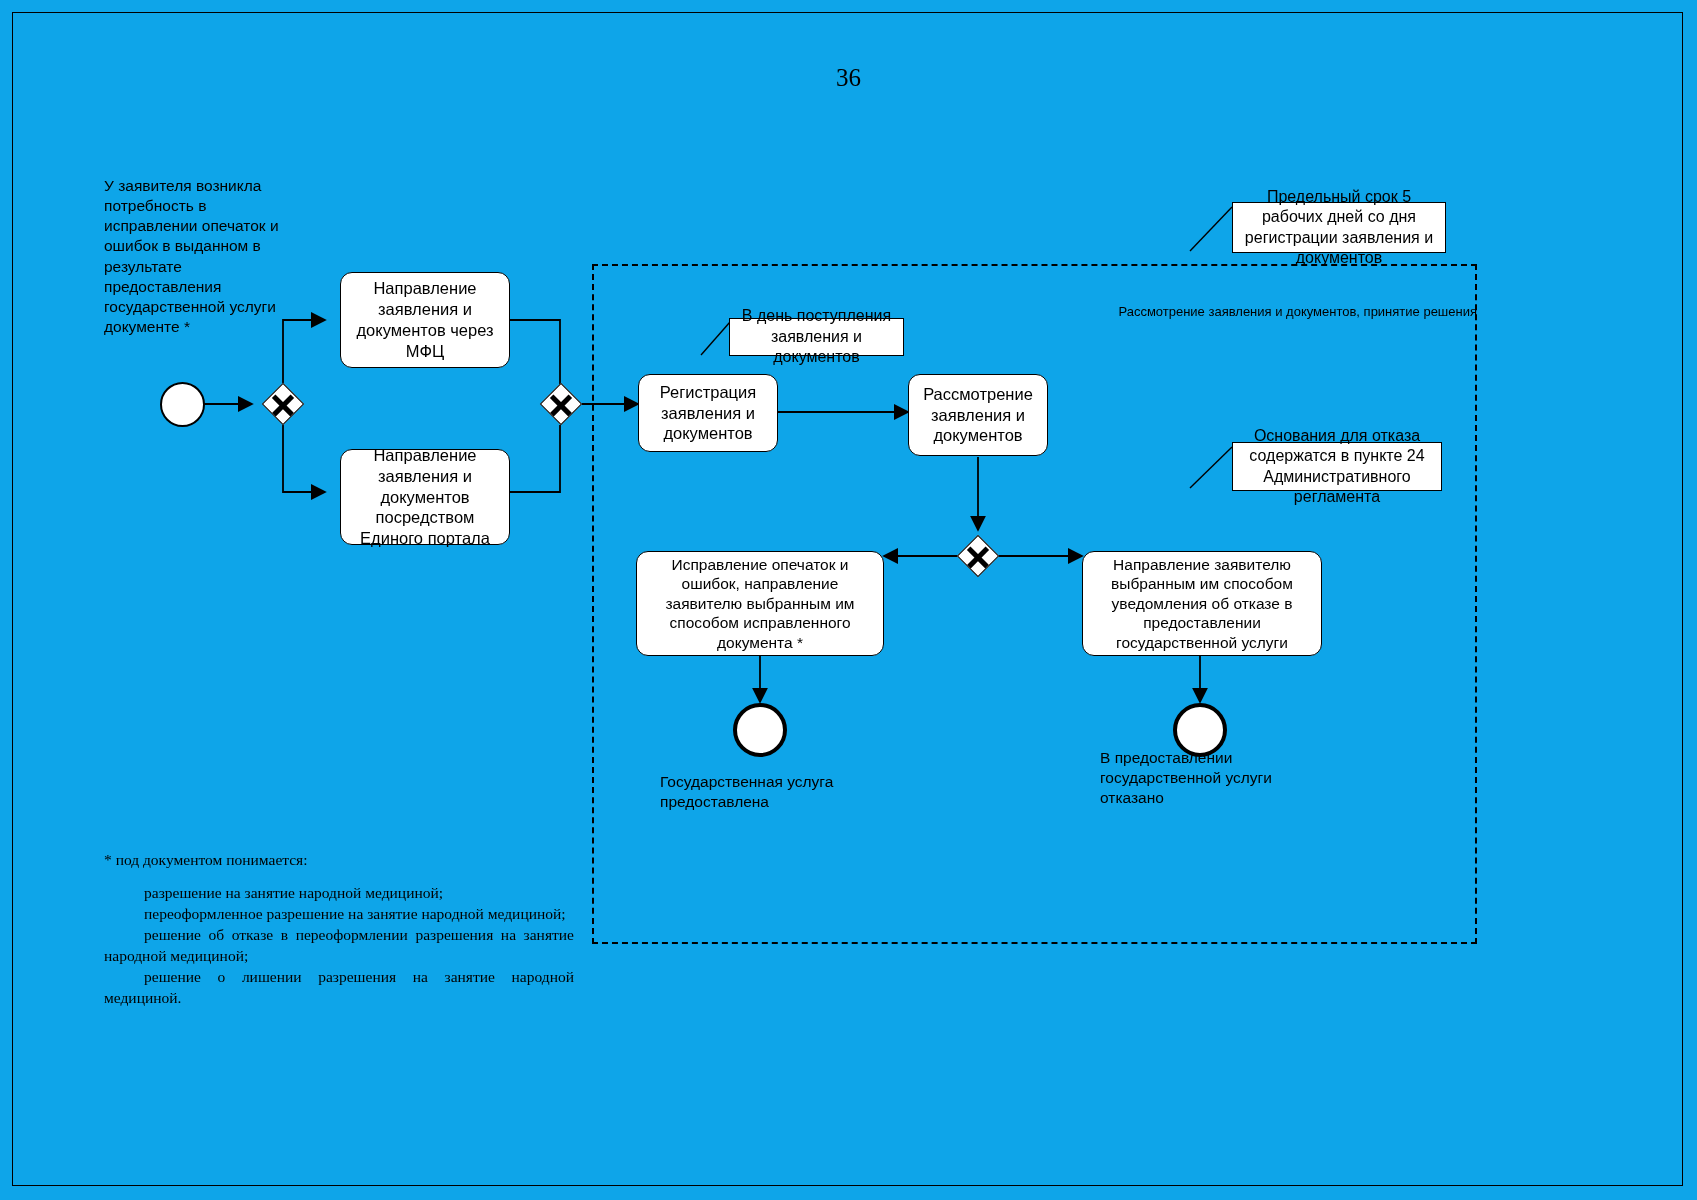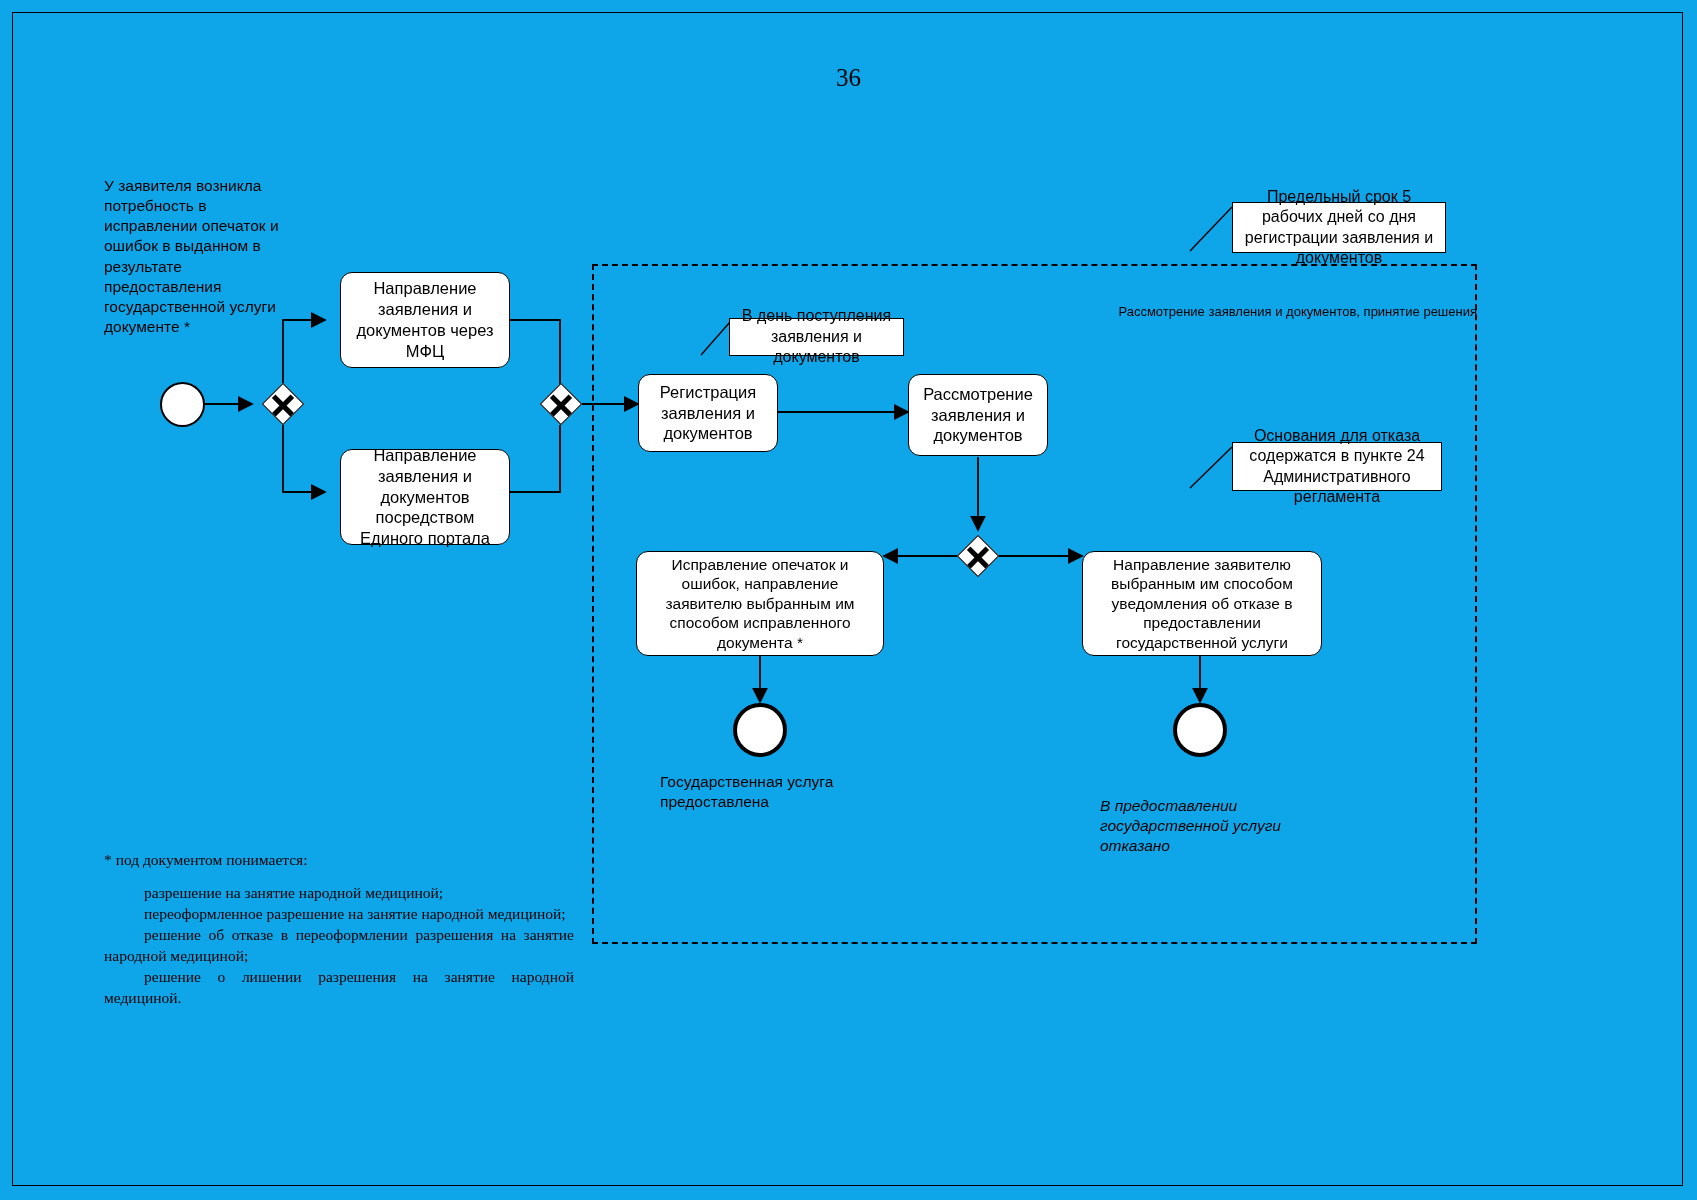--- a/index.html
+++ b/index.html
@@ -268,21 +268,21 @@
   </div>
 
   <div class="task" style="left:636px; top:551px; width:248px; height:105px; font-size:15.5px;">Исправление опечаток и ошибок, направление заявителю выбранным им способом исправленного документа *</div>
 
   <div class="task" style="left:1082px; top:551px; width:240px; height:105px; font-size:15.5px;">Направление заявителю выбранным им способом уведомления об отказе в предоставлении государственной услуги</div>
 
   <div class="event end" style="left:733px; top:703px; width:54px; height:54px;"></div>
   <div class="caption" style="left:660px; top:772px; width:200px;">Государственная услуга предоставлена</div>
 
   <div class="event end" style="left:1173px; top:703px; width:54px; height:54px;"></div>
-  <div class="caption" style="left:1100px; top:796px; width:200px;font-style:italic;">В предоставлении государственной услуги отказано</div>
+  <div class="caption" style="left:1100px; top:748px; width:200px;">В предоставлении государственной услуги отказано</div>
 
   <div id="footnote">
     <div class="fn-head">* под документом понимается:</div>
     <div class="fn-item">разрешение на занятие народной медициной;</div>
     <div class="fn-item">переоформленное разрешение на занятие народной медициной;</div>
     <div class="fn-item">решение об отказе в переоформлении разрешения на занятие народной медициной;</div>
     <div class="fn-item">решение о лишении разрешения на занятие народной медициной.</div>
   </div>
 
 </div>

